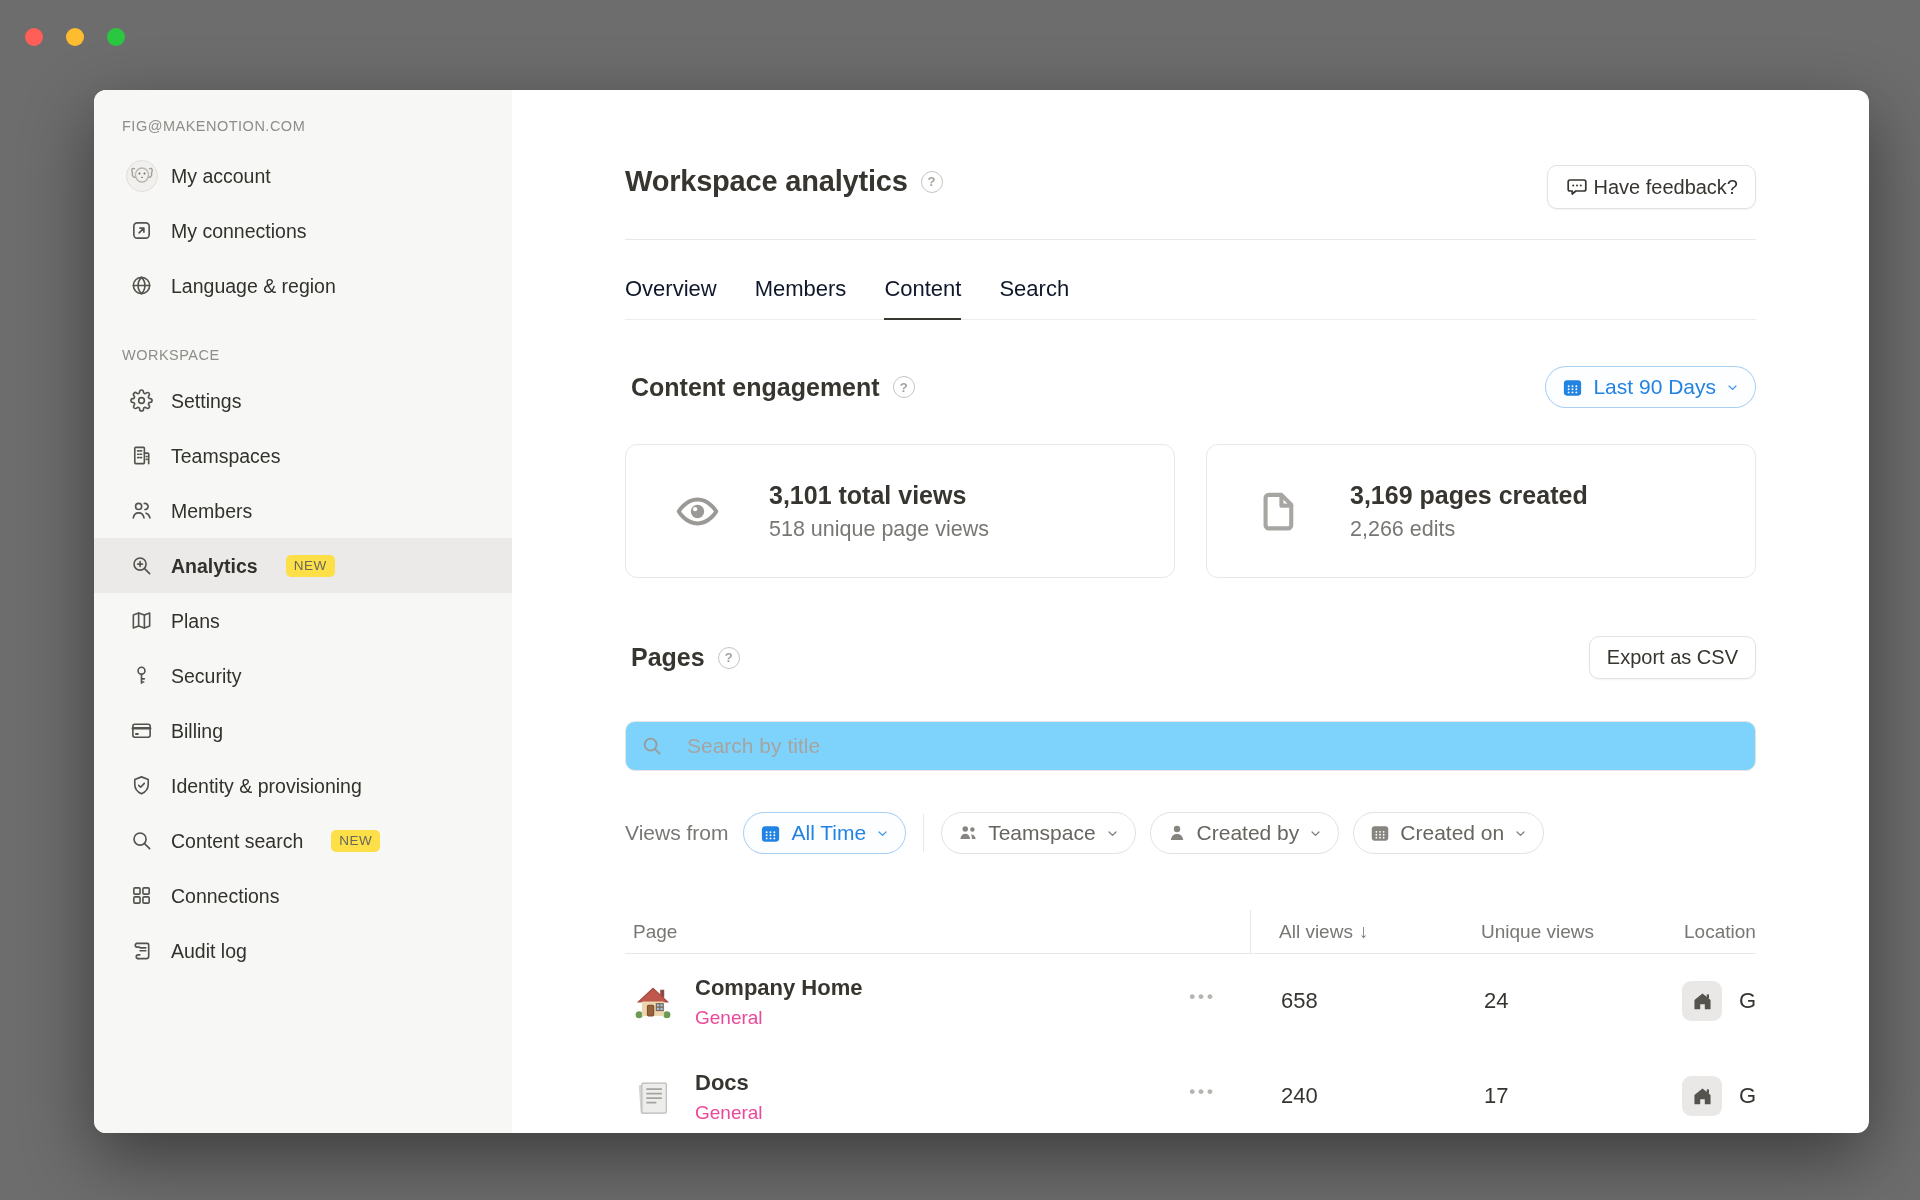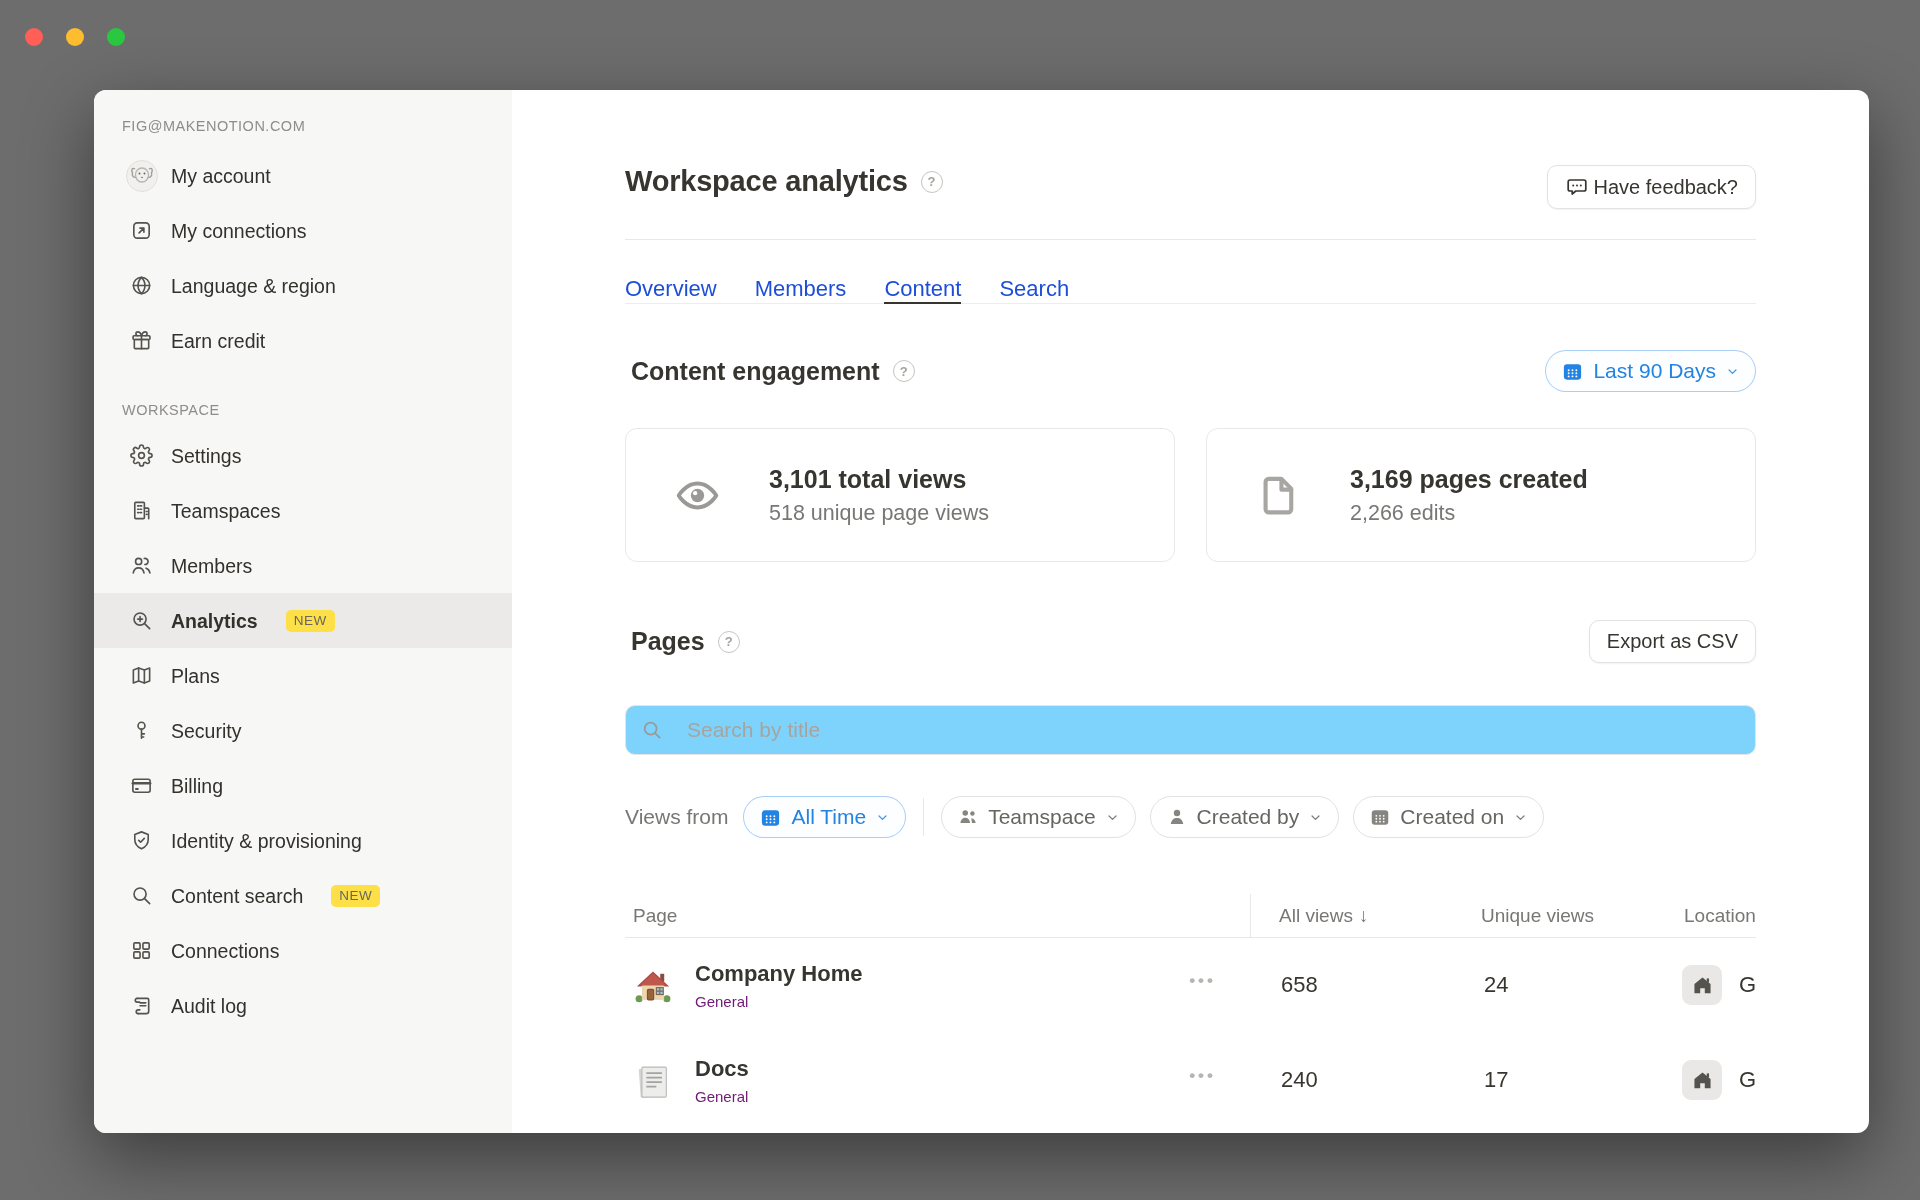--- a/index.html
+++ b/index.html
@@ -61,21 +61,21 @@
   }
   .btn {
     display:inline-flex; align-items:center; gap:4px; background:#fff;
     border:1px solid #e3e2e0; border-radius:10px; padding:9px 17px;
     font-size:20px; font-weight:500; color:#37352f; cursor:pointer;
     box-shadow:0 1px 2px rgba(15,15,15,.05); font-family:inherit;
   }
   .divider { height:1px; background:#e9e8e6; margin-top:30px; }
 
   .tabs-row { display:flex; gap:38px; margin-top:36px; border-bottom:1px solid #ededeb; }
-  .tab { font-size:22px; font-weight:500; padding-bottom:0; cursor:pointer; color:#1d4ed8;
+  .tab { font-size:22px; font-weight:500; padding-bottom:16px; cursor:pointer; color:#0f172a;
          border-bottom:2.5px solid transparent; margin-bottom:-1px; }
   .tab.active { border-bottom-color:#37352f; }
 
   .section-row { display:flex; justify-content:space-between; margin-top:46px;margin-left:6px; }
   h2 { font-size:25px; font-weight:700; display:flex; align-items:center; }
 
   .pill {
     display:inline-flex; align-items:center; gap:9px; border-radius:24px;
     padding:8px 15px; font-size:21px; font-weight:500; cursor:pointer; background:#fff;
     border:1px solid #e3e2e0; color:#67655f; font-family:inherit;
@@ -115,21 +115,21 @@
   .thead .stats { display:flex; align-items:center; }
   .pos-all { position:absolute; left:28px; }
   .pos-unique { position:absolute; left:230px; }
   .pos-loc { position:absolute; left:433px; white-space:nowrap; }
   .sort-arrow { color:#787774; font-size:19px; margin-left:6px; }
 
   .trow { display:flex; height:95px; cursor:pointer; }
   .cell-page { width:625px; flex:none; display:flex; align-items:center; gap:22px;
                padding-left:8px; position:relative; }
   .pg-title { font-size:22px; font-weight:700; }
-  .pg-sub { font-size:15px; color:#701a75; margin-top:6px; }
+  .pg-sub { font-size:19px; color:#ec4899; margin-top:6px; }
   .page-emoji { width:40px; height:40px; flex:none; }
   .dots { position:absolute; right:34px; top:38px; color:#b6b4b0; font-size:17px;
           letter-spacing:3px; font-weight:700; cursor:pointer; line-height:10px; }
   .trow .stats { border-left:1px solid transparent; }
   .val { font-size:22px; color:#37352f; top:34px; }
   .loc-wrap { display:flex; align-items:center; gap:17px; top:27px; }
   .loc-badge { width:40px; height:40px; border-radius:9px; background:#e9e8e6;
                display:flex; align-items:center; justify-content:center; flex:none; }
   .loc-text { font-size:22px; color:#37352f; }
 </style>
@@ -172,29 +172,20 @@
 
     <div class="sb-item">
       <svg class="icn" viewBox="0 0 24 24">
         <circle cx="12" cy="12" r="8.5"></circle>
         <path d="M3.5 12h17"></path>
         <path d="M12 3.5c2.4 2.4 3.6 5.3 3.6 8.5s-1.2 6.1-3.6 8.5c-2.4-2.4-3.6-5.3-3.6-8.5s1.2-6.1 3.6-8.5z"></path>
       </svg>
       <span class="lbl">Language &amp; region</span>
     </div>
 
-    <div class="sb-item">
-      <svg class="icn" viewBox="0 0 24 24">
-        <rect x="4.5" y="11" width="15" height="9.5" rx="1"></rect>
-        <rect x="3.2" y="7" width="17.6" height="4" rx="1"></rect>
-        <path d="M12 7v13.5"></path>
-        <path d="M12 7s-1.2-4-4-4c-2.4 0-2.4 4 0 4M12 7s1.2-4 4-4c2.4 0 2.4 4 0 4"></path>
-      </svg>
-      <span class="lbl">Earn credit</span>
-    </div>
 
     <div class="sb-label">WORKSPACE</div>
 
     <div class="sb-item">
       <svg class="icn" viewBox="0 0 24 24">
         <circle cx="12" cy="12" r="3"></circle>
         <path d="M19.4 15a1.65 1.65 0 0 0 .33 1.82l.06.06a2 2 0 1 1-2.83 2.83l-.06-.06a1.65 1.65 0 0 0-1.82-.33 1.65 1.65 0 0 0-1 1.51V21a2 2 0 1 1-4 0v-.09A1.65 1.65 0 0 0 9 19.4a1.65 1.65 0 0 0-1.82.33l-.06.06a2 2 0 1 1-2.83-2.83l.06-.06a1.65 1.65 0 0 0 .33-1.82 1.65 1.65 0 0 0-1.51-1H3a2 2 0 1 1 0-4h.09A1.65 1.65 0 0 0 4.6 9a1.65 1.65 0 0 0-.33-1.82l-.06-.06a2 2 0 1 1 2.83-2.83l.06.06a1.65 1.65 0 0 0 1.82.33H9a1.65 1.65 0 0 0 1-1.51V3a2 2 0 1 1 4 0v.09a1.65 1.65 0 0 0 1 1.51 1.65 1.65 0 0 0 1.82-.33l.06-.06a2 2 0 1 1 2.83 2.83l-.06.06a1.65 1.65 0 0 0-.33 1.82V9a1.65 1.65 0 0 0 1.51 1H21a2 2 0 1 1 0 4h-.09a1.65 1.65 0 0 0-1.51 1z"></path>
       </svg>
       <span class="lbl">Settings</span>
     </div>

